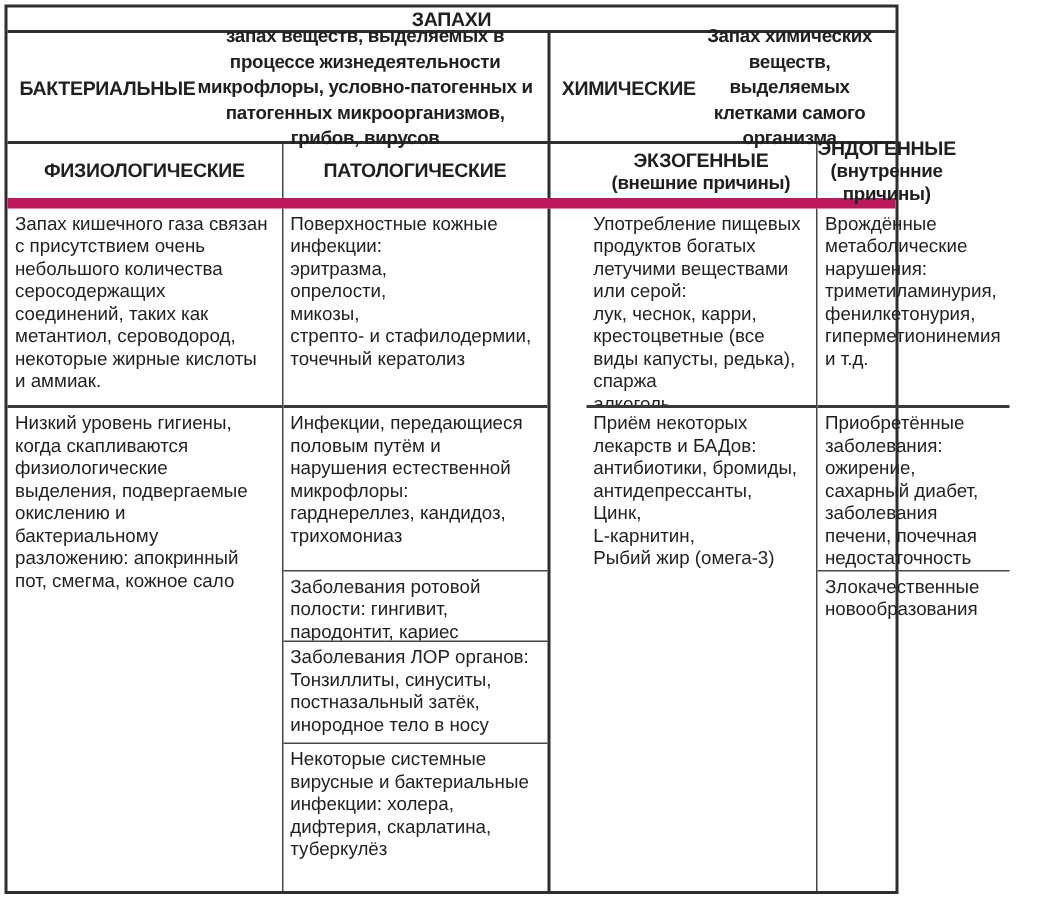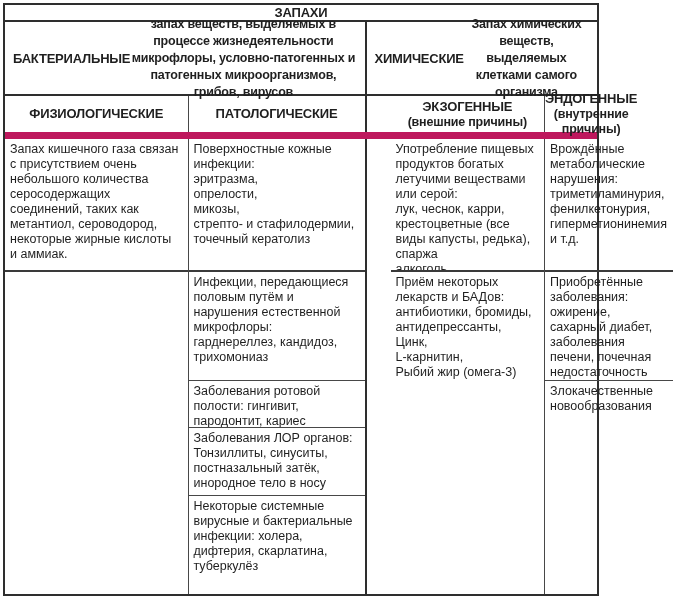--- a/index.html
+++ b/index.html
@@ -107,20 +107,21 @@
     <div class="hcell w4">
       <div>ЭНДОГЕННЫЕ</div>
       <div class="hsub">(внутренние причины)</div>
     </div>
   </div>
 
   <div class="body-row">
 
     <div class="col w1">
       <div class="cell h133 sep2">Запах кишечного газа связан с присутствием очень небольшого количества серосодержащих соединений, таких как метантиол, сероводород, некоторые жирные кислоты и аммиак.</div>
+      <div class="cell grow">Низкий уровень гигиены, когда скапливаются физиологические выделения, подвергаемые окислению и бактериальному разложению: апокринный пот, смегма, кожное сало</div>
     </div>
 
     <div class="col w2">
       <div class="cell h133 sep2">Поверхностные кожные инфекции:
 эритразма,
 опрелости,
 микозы,
 стрепто- и стафилодермии,
 точечный кератолиз</div>
       <div class="cell h109 sep">Инфекции, передающиеся половым путём и нарушения естественной микрофлоры:

